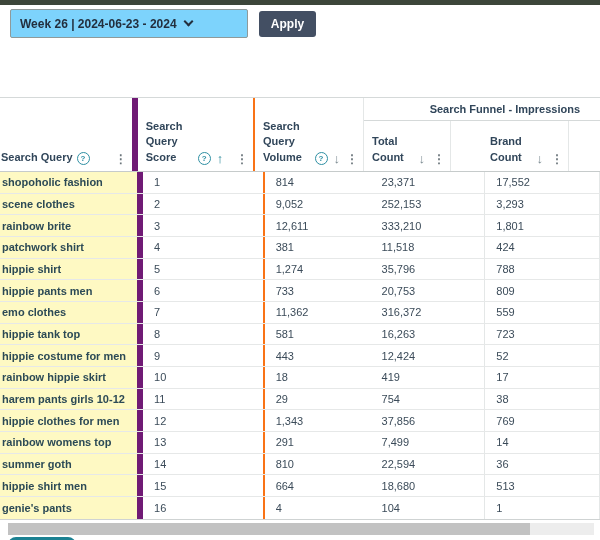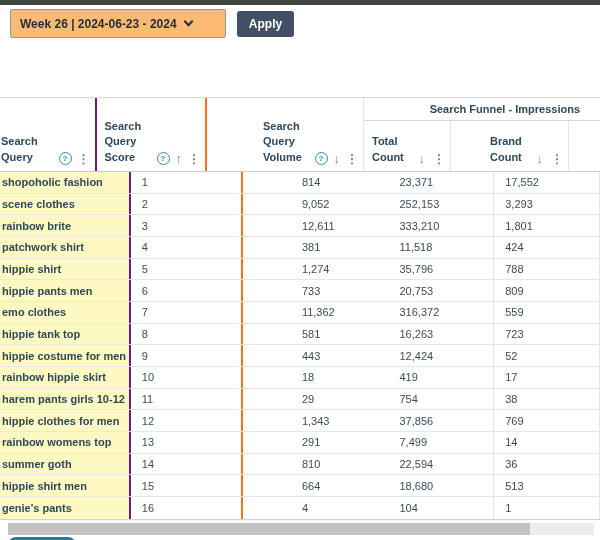--- a/index.html
+++ b/index.html
@@ -4,36 +4,36 @@
 <style>
   * { box-sizing: border-box; margin: 0; padding: 0; }
   html,body { width:600px; height:540px; overflow:hidden; background:#fff;
     font-family:"Liberation Sans", sans-serif; }
 
   
   .topbar { height:5px; background:#3c463a; width:100%; }
 
   
   .filters { display:flex; align-items:flex-start; margin:4px 0 0 10px; height:31px; }
-  .week-select { width:216px; height:29px; border:1px solid #8f9a9a; border-radius:2px;
-    background:#fdba74; display:flex; align-items:center; padding:0 9px; cursor:pointer; }
+  .week-select { width:238px; height:29px; border:1px solid #8f9a9a; border-radius:2px;
+    background:#7dd3fc; display:flex; align-items:center; padding:0 9px; cursor:pointer; }
   .week-select .value { font-size:12px; font-weight:bold; color:#232f3e;
     white-space:nowrap; overflow:hidden; width:163px; }
   .chev { width:7px; height:7px; border-right:2px solid #232f3e; border-bottom:2px solid #232f3e;
     transform:rotate(45deg); margin-left:2px; margin-top:-4px; flex:none; }
   .apply { margin-left:11px; margin-top:2px; width:57px; height:26px; background:#434f63;
     color:#fff; font-weight:bold; font-size:12px; border:none; border-radius:3px;
     font-family:"Liberation Sans", sans-serif; cursor:pointer; }
 
   
   .table { margin-top:57px; width:600px; }
   .thead { display:flex; height:75px; border-top:1px solid #d5d9d9; border-bottom:1px solid #c6cbcb; }
-  .c1 { width:146px; border-right:2px solid #701a75; }
+  .c1 { width:146px; border-right:6px solid #701a75; }
   .c2 { width:124px; border-right:2px solid #f97316; }
-  .c3 { width:108px;margin-left:48px; }
+  .c3 { width:108px; }
   .hgroup { width:237px; border-left:1px solid #e4e7e7; display:flex; flex-direction:column; }
   .ghead { height:23px; border-bottom:1px solid #d5d9d9; display:flex; align-items:center;
     justify-content:flex-end; padding-right:20px; font-size:11px; font-weight:bold; color:#31465a; }
   .gcols { display:flex; flex:1;gap:31px; }
   .c4 { width:117px; border-right:1px solid #e4e7e7; }
   .c5 { width:117px; border-right:1px solid #e4e7e7; }
   .c6 { flex:1; }
   .hcell { display:flex; align-items:flex-end; padding:4px 5px 6px 8px;
     font-size:11px; font-weight:bold; color:#31465a; cursor:pointer; }
   .hcell.c1 { padding-left:1px; }

